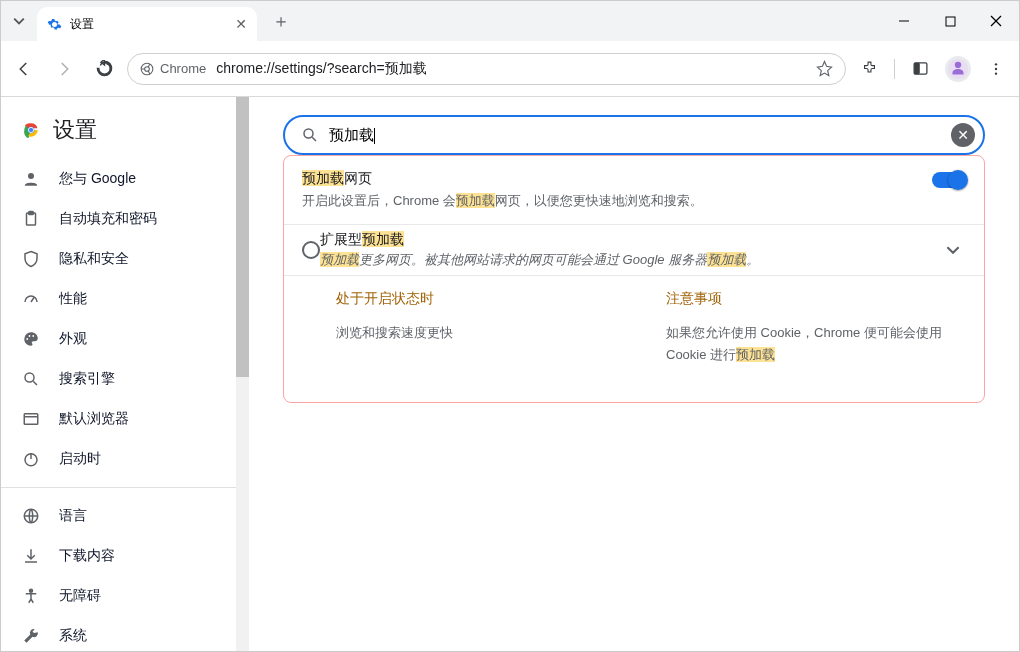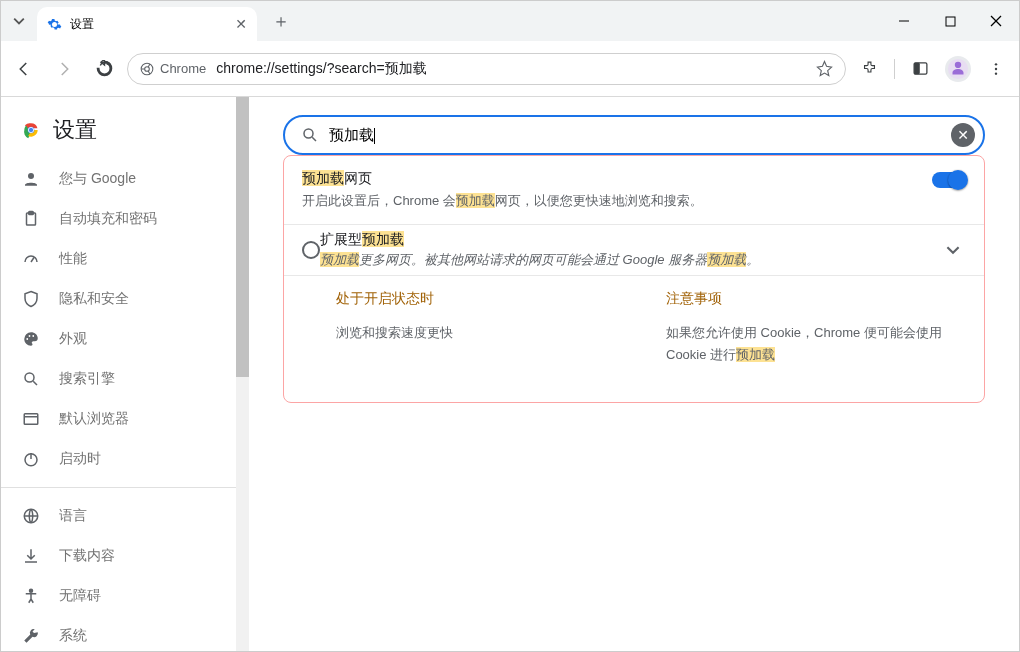--- a/index.html
+++ b/index.html
@@ -26,21 +26,21 @@
   .vdiv { width:1px; height:20px; background:#cfcfcf; margin:0 4px;}
   .avatar { width:26px; height:26px; border-radius:50%; background:#e8eaed; display:flex; align-items:center; justify-content:center; font-size:16px; }
 
   .content-area { display:flex; height: calc(652px - 40px - 44px - 2px); position:relative; }
   .sidebar-wrap { display:flex; width:248px; }
   .sidebar { width:235px; padding: 16px 0 8px 0; overflow-y:auto; }
   .scrollbar-fake { width:13px; background:#f1f1f1; display:flex; flex-direction:column; }
   .scroll-thumb { background:#c1c1c1; width:100%; height:280px; margin-top:0; }
   .brand { display:flex; align-items:center; gap:12px; padding: 2px 20px 14px 20px; }
   .brand-text { font-size:22px; color:#202124; }
-  .nav-item { display:flex; align-items:center; gap:18px; padding: 10px 20px; color:#737373; cursor:pointer; font-size:14px;}
+  .nav-item { display:flex; align-items:center; gap:18px; padding: 10px 20px; color:#0f172a; cursor:pointer; font-size:14px;}
   .nav-item .icon { width:20px; height:20px; display:flex; align-items:center; justify-content:center; color:#5f6368;}
   .nav-sep { border-top:1px solid #e0e0e0; margin: 8px 0; }
 
   .main { flex:1; padding: 18px 34px 18px 34px; overflow:auto; position:relative; }
   .search-box { display:flex; align-items:center; height:40px; border:2px solid #1a73e8; border-radius:22px; padding: 0 8px 0 16px; gap:10px; }
   .search-box input { border:none; outline:none; flex:1; font-size:15px; font-family:inherit; }
   .search-box .clear { width:24px; height:24px; border-radius:50%; background:#5f6368; color:#fff; display:flex; align-items:center; justify-content:center; font-size:14px; cursor:pointer;}
   .caret { display:inline-block; width:1px; height:16px; background:#000; vertical-align:middle; margin-left:0px;}
 
   .section-head { display:flex; justify-content:space-between; align-items:center; margin: 24px 4px 12px 4px; }
@@ -207,33 +207,33 @@
             <svg width="18" height="18" viewBox="0 0 24 24" fill="none" stroke="#5f6368" stroke-width="2">
               <rect x="6" y="4" width="12" height="16" rx="1"></rect>
               <rect x="9" y="2" width="6" height="4" rx="1" fill="#5f6368"></rect>
             </svg>
           </span>
           <span>自动填充和密码</span>
         </div>
       <div class="nav-item">
           <span class="icon">
             <svg width="18" height="18" viewBox="0 0 24 24" fill="none" stroke="#5f6368" stroke-width="2">
+              <path d="M12 2l8 3v6c0 5-3.5 9-8 11-4.5-2-8-6-8-11V5z"></path>
+            </svg>
+          </span>
+          <span>隐私和安全</span>
+        </div>
+      <div class="nav-item">
+          <span class="icon">
+            <svg width="18" height="18" viewBox="0 0 24 24" fill="none" stroke="#5f6368" stroke-width="2">
               <path d="M4 16a8 8 0 1116 0"></path>
               <line x1="12" y1="16" x2="16" y2="10"></line>
             </svg>
           </span>
           <span>性能</span>
-        </div>
-      <div class="nav-item">
-          <span class="icon">
-            <svg width="18" height="18" viewBox="0 0 24 24" fill="none" stroke="#5f6368" stroke-width="2">
-              <path d="M12 2l8 3v6c0 5-3.5 9-8 11-4.5-2-8-6-8-11V5z"></path>
-            </svg>
-          </span>
-          <span>隐私和安全</span>
         </div>
       <div class="nav-item">
           <span class="icon">
             <svg width="18" height="18" viewBox="0 0 24 24" fill="#5f6368">
               <path d="M12 3a9 9 0 00-9 9c0 5 4 9 9 9 1.5 0 2-1 2-2s-1-1-1-2 1-2 2-2h2a4 4 0 004-4c0-4.5-4-8-9-8z"></path>
               <circle cx="7" cy="12" r="1.2" fill="#fff"></circle>
               <circle cx="10" cy="8" r="1.2" fill="#fff"></circle>
               <circle cx="15" cy="8" r="1.2" fill="#fff"></circle>
             </svg>
           </span>

